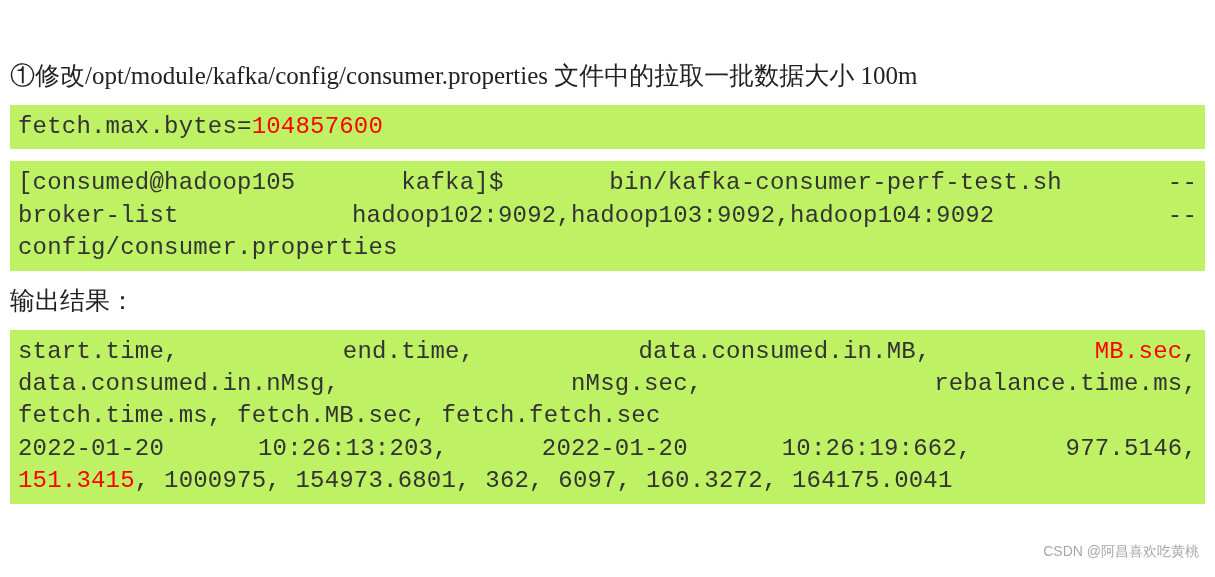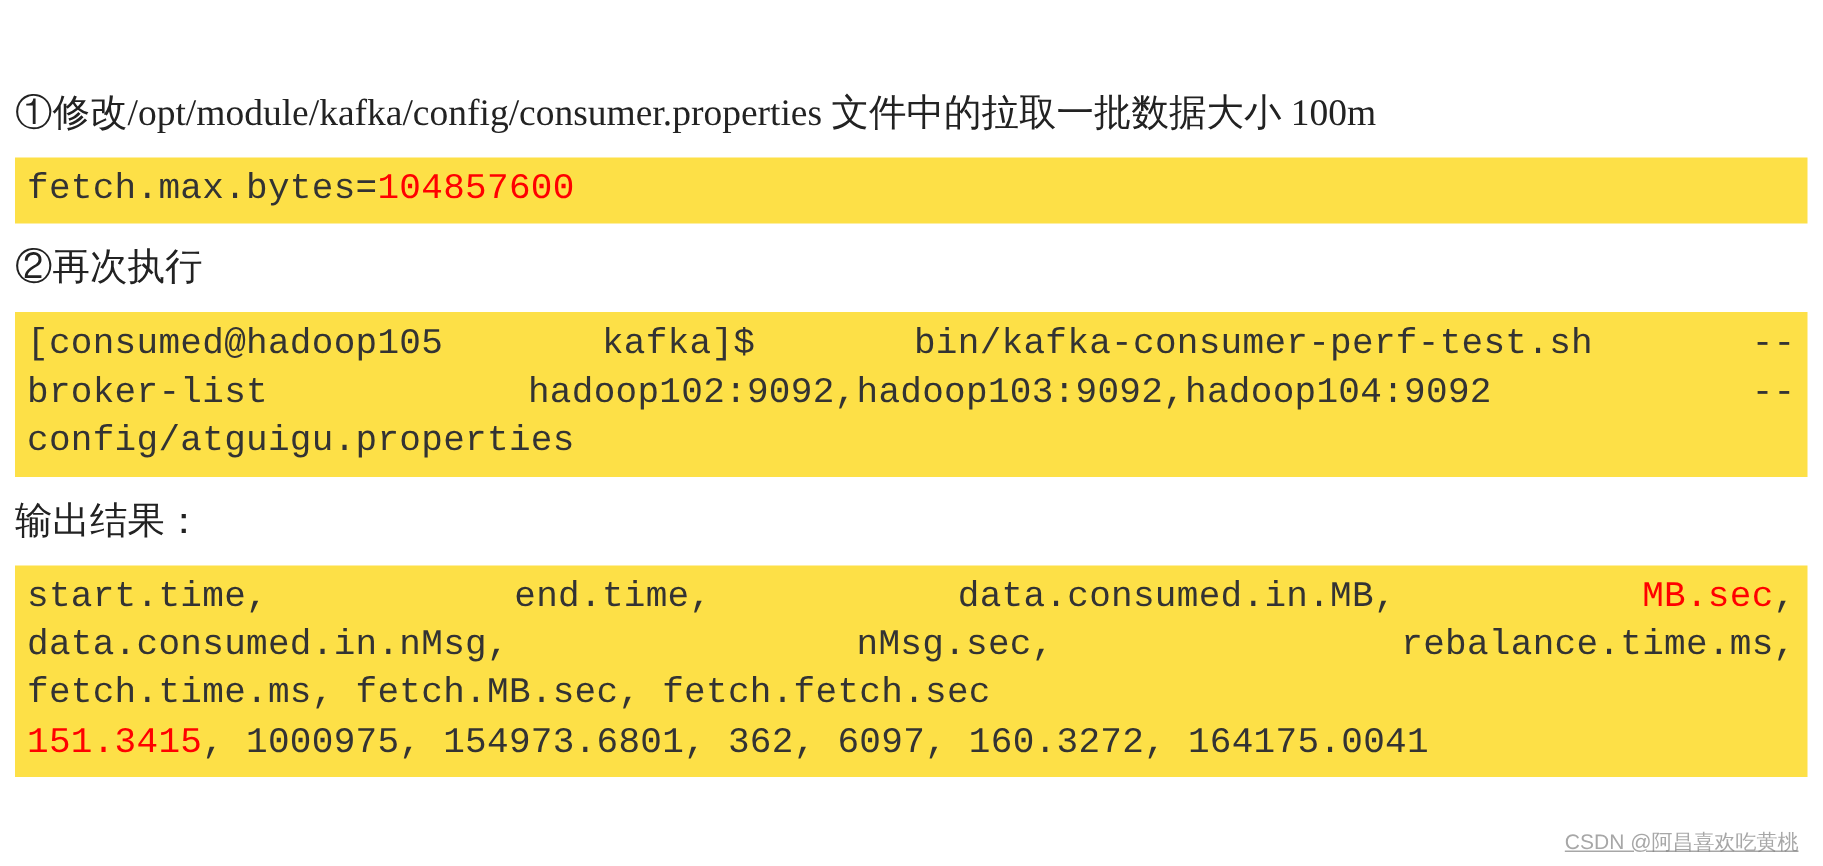--- a/index.html
+++ b/index.html
@@ -13,81 +13,80 @@
     padding: 4px 10px 14px 10px;
     margin-top: 44px;
   }
   .para {
     font-size: 25px;
     color: #222;
     margin: 10px 0 12px 0;
     line-height: 1.4;
   }
   .codeblock {
-    background: #fde047;
+    background: #bef264;
     font-family: "Courier New", monospace;
     font-size: 24px;
     color: #333;
     padding: 6px 8px;
     line-height: 1.35;
     margin: 4px 0 12px 0;
     letter-spacing: 0.2px;
   }
   .justify {
     text-align: justify;
     text-align-last: justify;
   }
   .red { color: #ff0000; }
   .watermark {
     position: absolute;
     right: 16px;
-    bottom: 6px;
+    bottom: 16px;
     font-size: 14px;
     color: rgba(120,120,120,0.65);
     font-family: Arial, "Microsoft YaHei", sans-serif;
-    text-decoration: underline;
   }
   .line { display: block; }
 </style>
 </head>
 <body>
 <div class="wrap">
 
 <p class="para">
   <span>①</span><span>修改/opt/module/kafka/config/consumer.properties 文件中的拉取一批数据大小 100m</span>
 </p>
 
 <div class="codeblock">
   <span>fetch.max.bytes=</span><span class="red">104857600</span>
 </div>
 
-<p class="para">
-  <span>②</span><span>再次执行</span>
-</p>
 
 <div class="codeblock">
   <span class="line justify">
     <span>[consumed@hadoop105 </span><span>kafka]$ </span><span>bin/kafka-consumer-perf-test.sh </span><span>--</span>
   </span>
   <span class="line justify">
     <span>broker-list </span><span>hadoop102:9092,hadoop103:9092,hadoop104:9092 </span><span>--</span>
   </span>
-  <span class="line">config/atguigu.properties</span>
+  <span class="line">config/consumer.properties</span>
 </div>
 
 <p class="para">输出结果：</p>
 
 <div class="codeblock">
   <span class="line justify">
     <span>start.time, </span><span>end.time, </span><span>data.consumed.in.MB, </span><span class="red">MB.sec</span><span>,</span>
   </span>
   <span class="line justify">
     <span>data.consumed.in.nMsg, </span><span>nMsg.sec, </span><span>rebalance.time.ms,</span>
   </span>
   <span class="line">fetch.time.ms, fetch.MB.sec, fetch.fetch.sec</span>
+  <span class="line justify">
+    <span>2022-01-20 </span><span>10:26:13:203, </span><span>2022-01-20 </span><span>10:26:19:662, </span><span>977.5146,</span>
+  </span>
   <span class="line">
     <span class="red">151.3415</span><span>, 1000975, 154973.6801, 362, 6097, 160.3272, 164175.0041</span>
   </span>
 </div>
 
 </div>
 
 <div class="watermark">CSDN @阿昌喜欢吃黄桃</div>
 
 </body></html>

